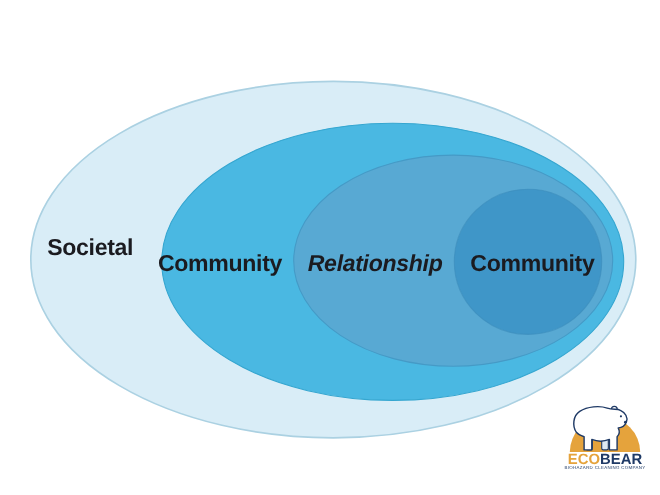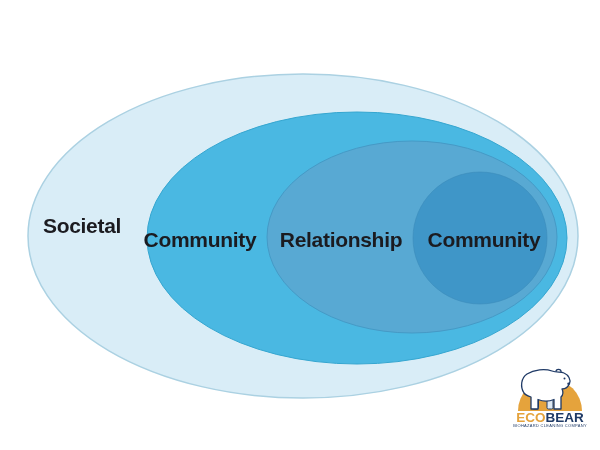--- a/index.html
+++ b/index.html
@@ -17,21 +17,21 @@
     font-weight:700;
     font-size:21px;
     letter-spacing:-0.3px;
     color:#1b1b20;
     text-align:center;
     line-height:26px;
     white-space:nowrap;
   }
   #societal-label{left:20px;top:201px;width:124px;line-height:25px;}
   #community-label{left:130px;top:215px;width:140px;}
-  #relationship-label{left:271px;top:215px;width:140px;}
+  #relationship-label{left:271px;top:215px;width:140px;font-style:italic;}
   #individual-label{left:414px;top:215px;width:140px;}
   #ecobear-logo{position:absolute;left:505px;top:350px;width:90px;height:70px;text-align:right;}
   #ecobear-logo svg{display:block;}
 </style>
 </head>
 <body>
 
 <div id="canvas">
 
   <svg id="diagram-svg" width="600" height="450" viewBox="0 0 600 450">

